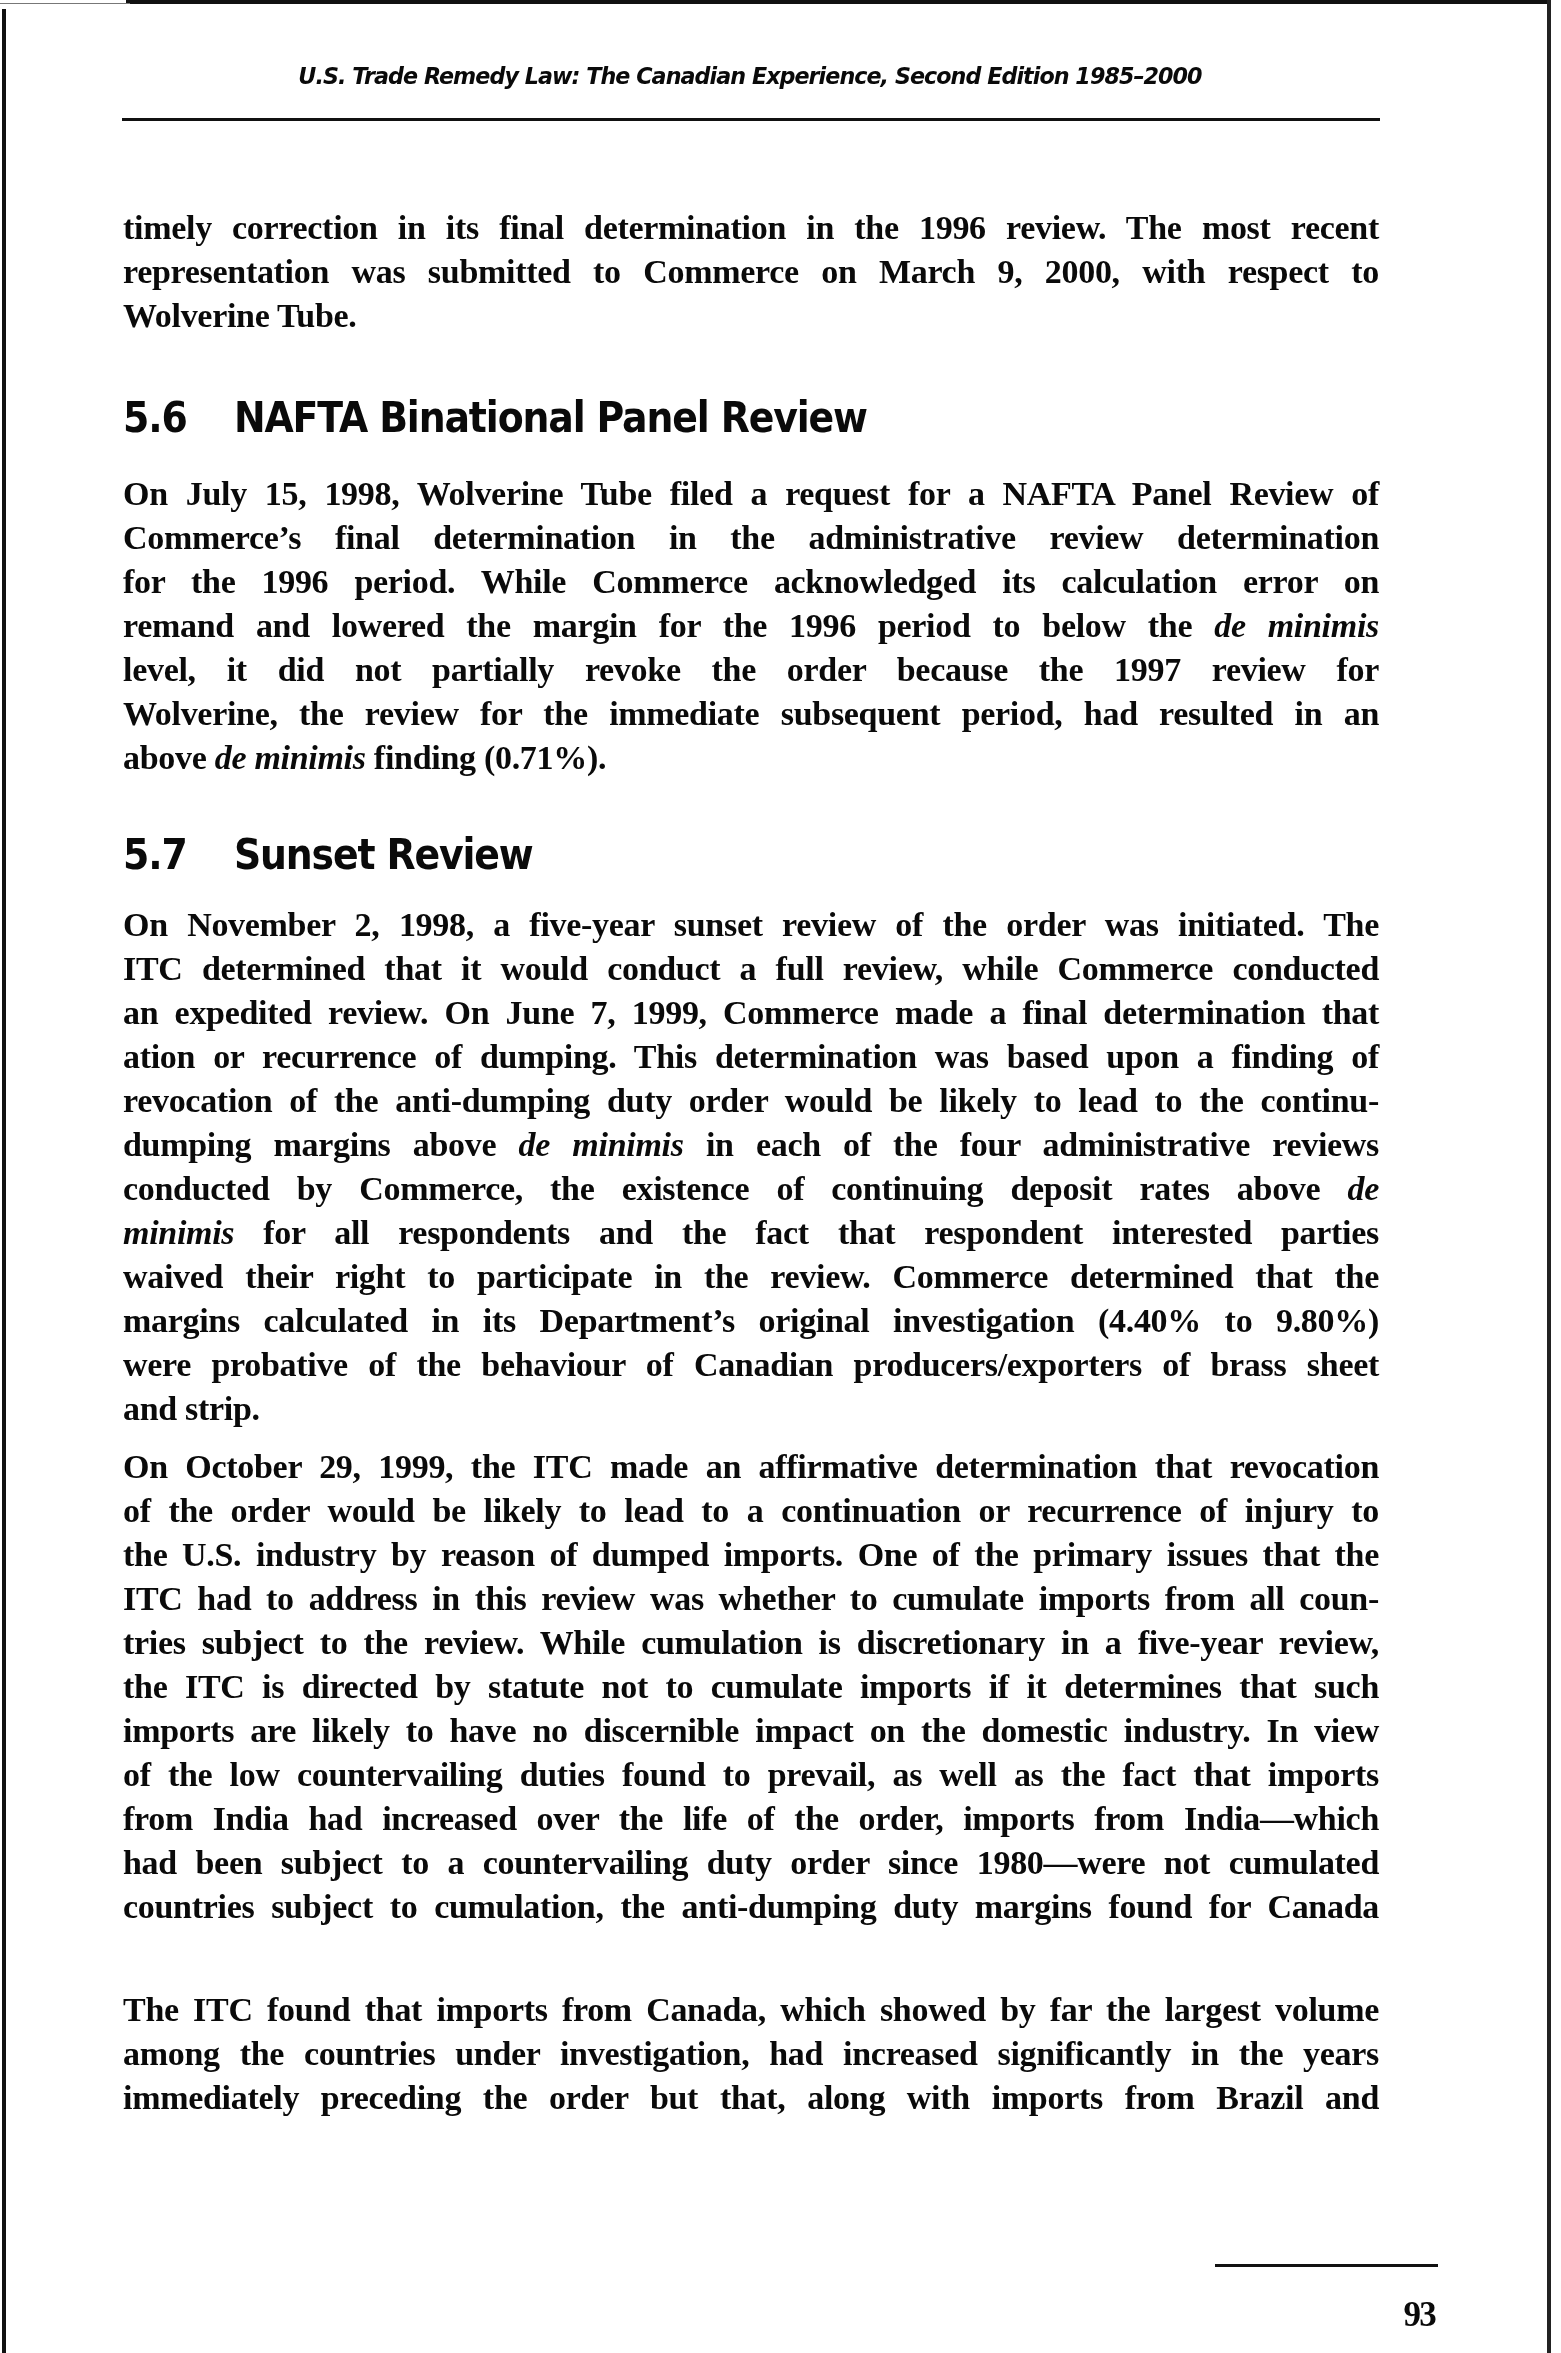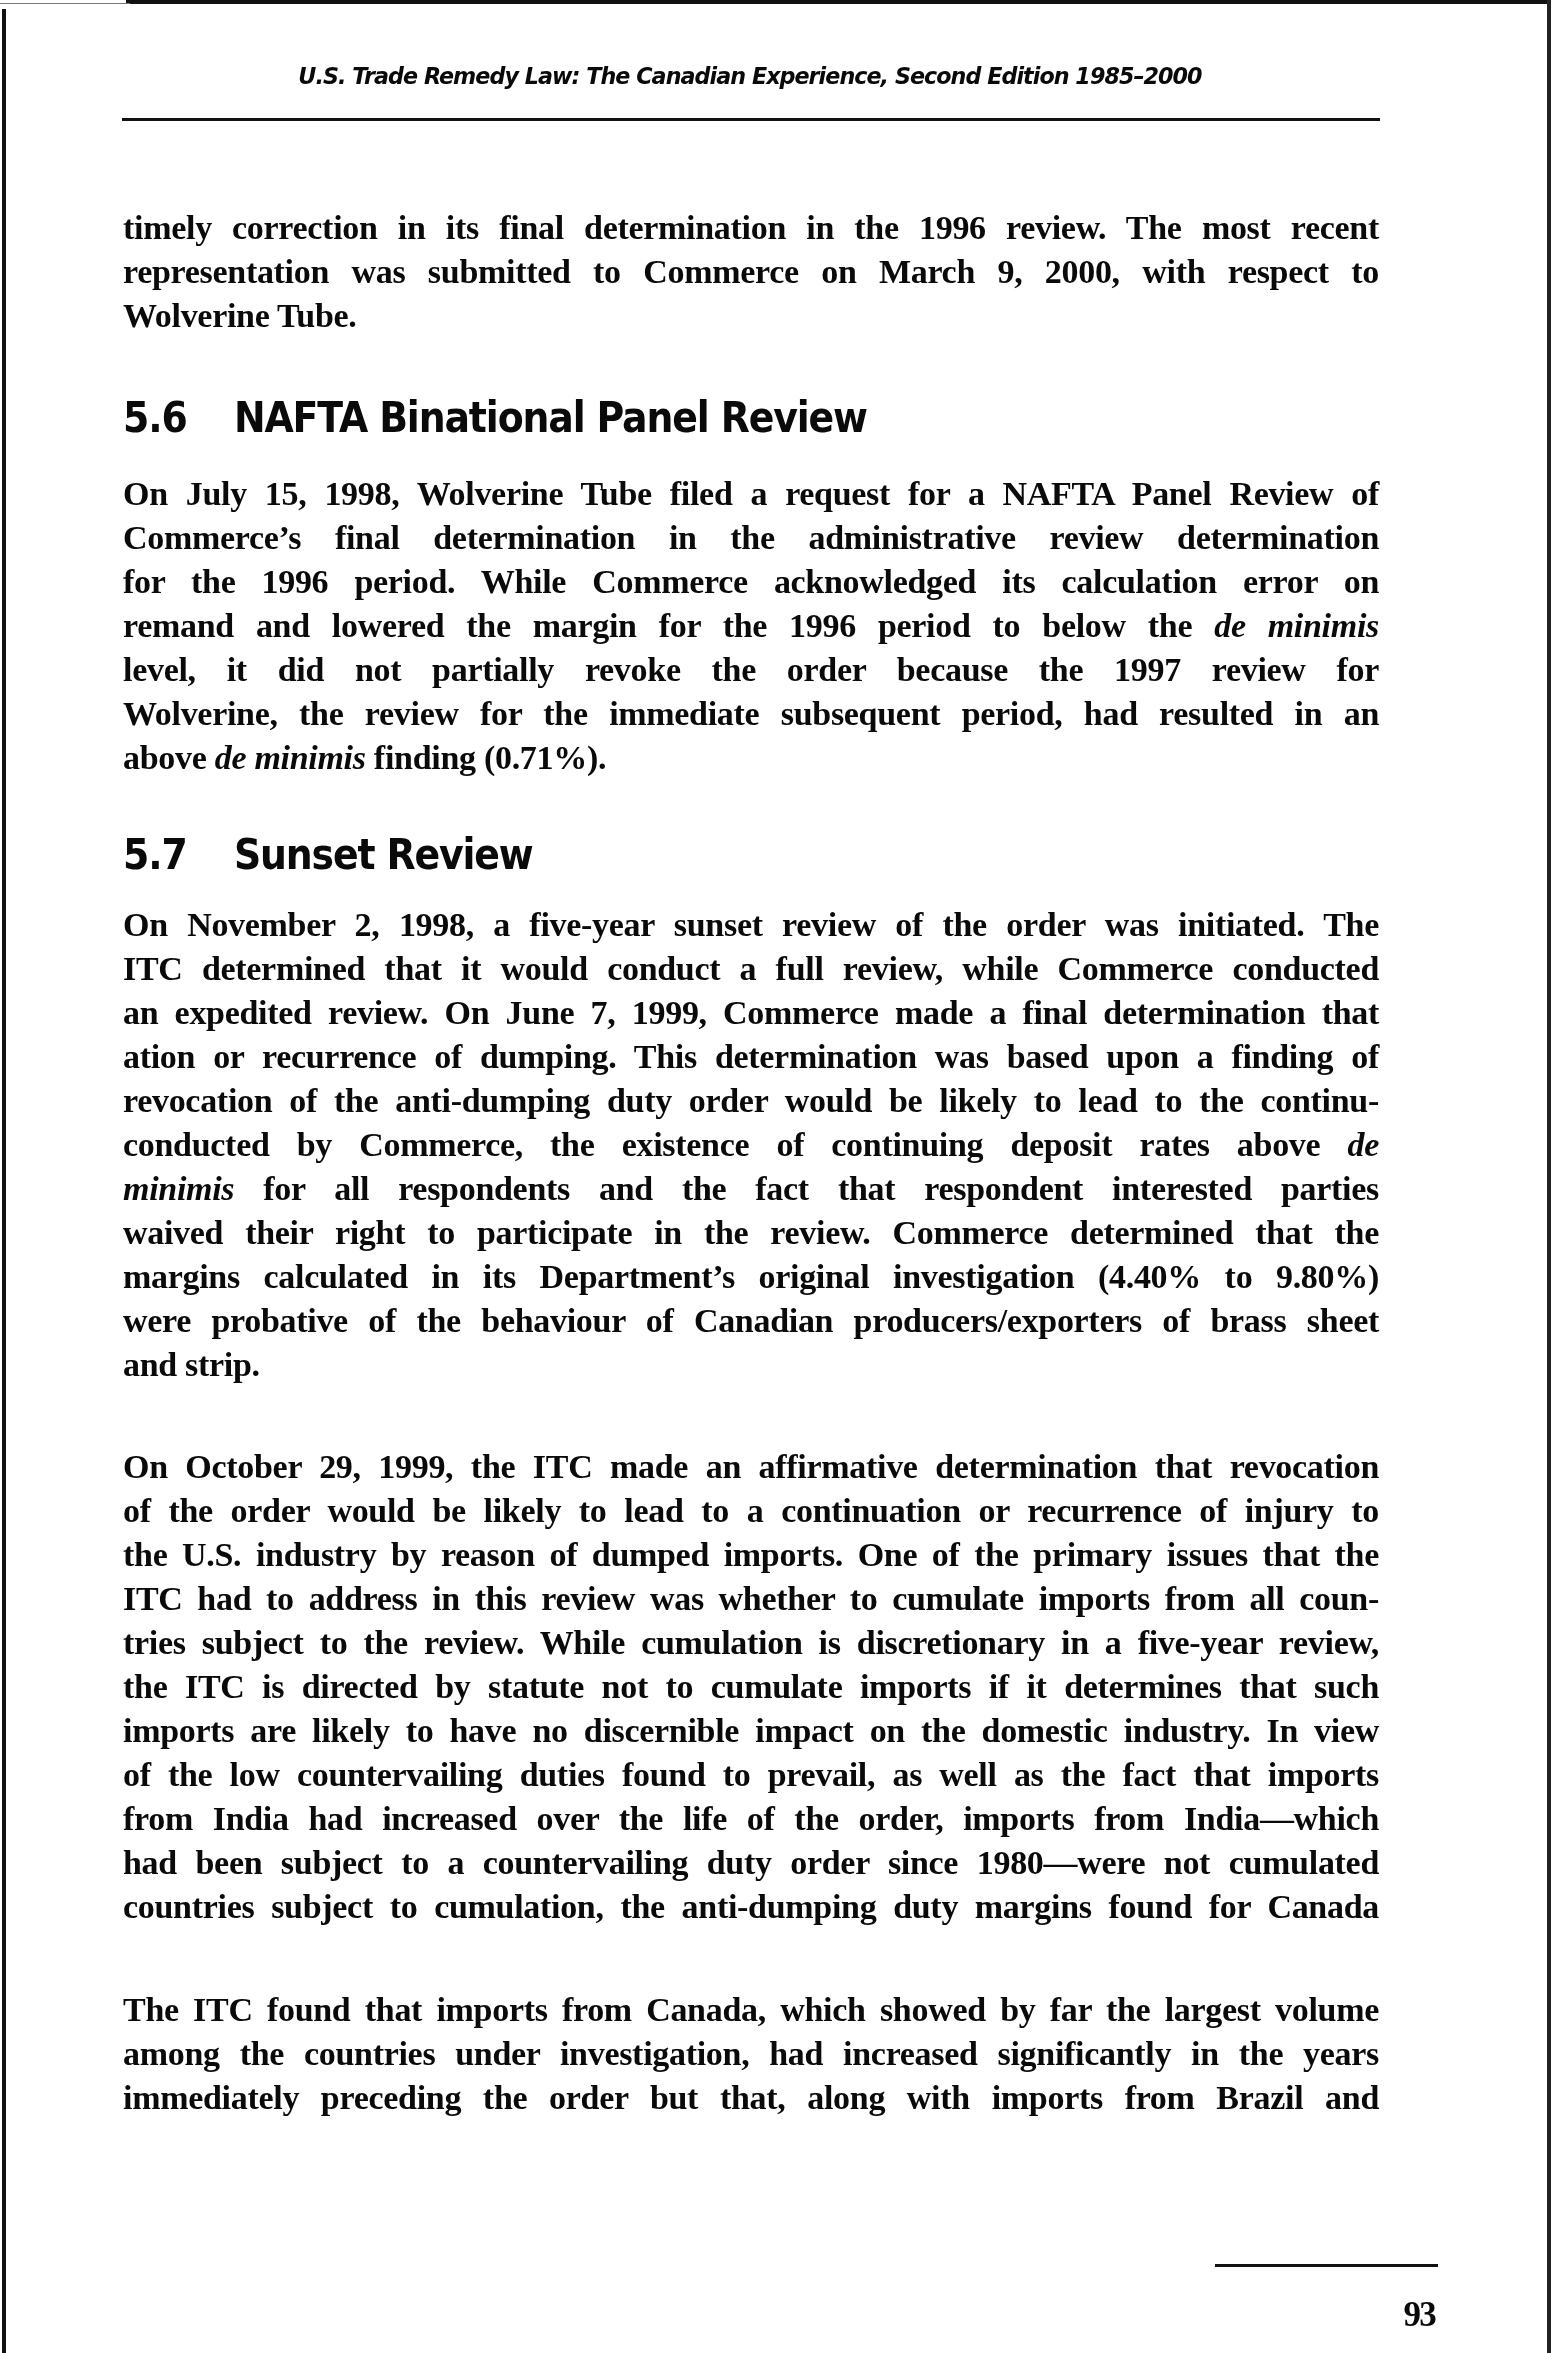--- a/index.html
+++ b/index.html
@@ -152,20 +152,21 @@
   <div class="section-heading" style="top:829px;">
     <span class="num">5.7</span><span>Sunset Review</span>
   </div>
 
   <div class="body-text" style="top:903px;">
     <span class="line">On November 2, 1998, a five-year sunset review of the order was initiated. The</span>
     <span class="line">ITC determined that it would conduct a full review, while Commerce conducted</span>
     <span class="line">an expedited review. On June 7, 1999, Commerce made a final determination that</span>
     <span class="line">ation or recurrence of dumping. This determination was based upon a finding of</span>
     <span class="line">revocation of the anti-dumping duty order would be likely to lead to the continu-</span>
+    <span class="line">dumping margins above <em>de minimis</em> in each of the four administrative reviews</span>
     <span class="line">conducted by Commerce, the existence of continuing deposit rates above <em>de</em></span>
     <span class="line"><em>minimis</em> for all respondents and the fact that respondent interested parties</span>
     <span class="line">waived their right to participate in the review. Commerce determined that the</span>
     <span class="line">margins calculated in its Department’s original investigation (4.40% to 9.80%)</span>
     <span class="line">were probative of the behaviour of Canadian producers/exporters of brass sheet</span>
     <span class="line last">and strip.</span>
   </div>
 
   <div class="body-text" style="top:1445px;">
     <span class="line">On October 29, 1999, the ITC made an affirmative determination that revocation</span>

